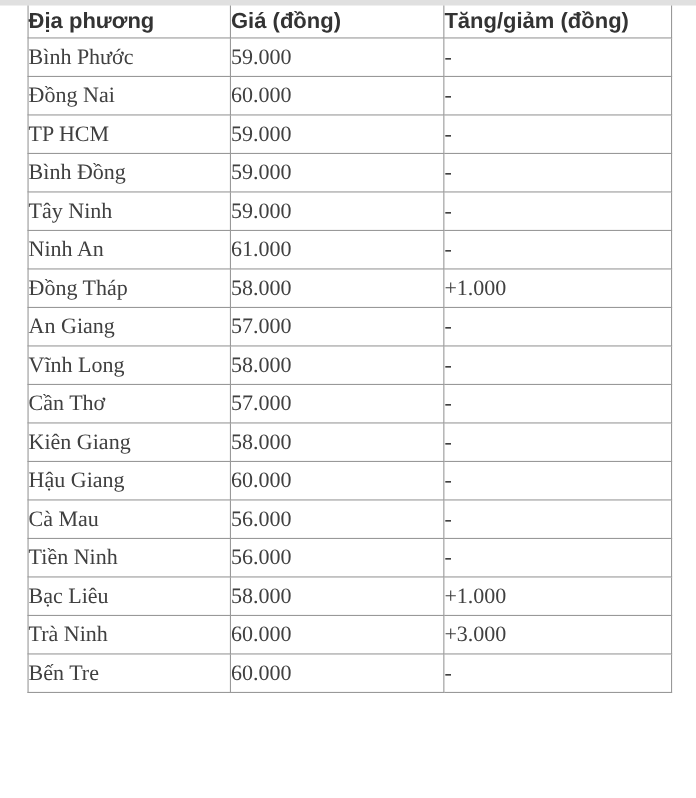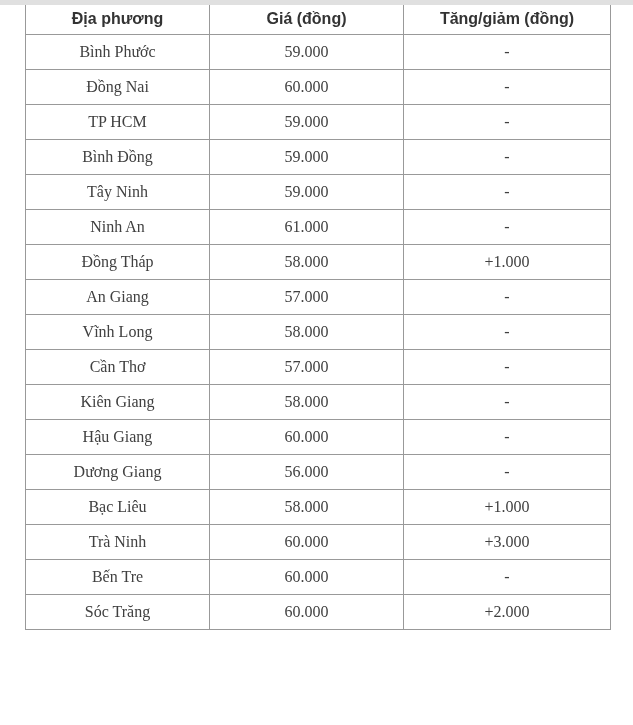--- a/index.html
+++ b/index.html
@@ -30,25 +30,25 @@
     table {
       border-collapse: collapse;
       table-layout: fixed;
       width: 585px;
     }
     col.c1 { width: 184px; }
     col.c2 { width: 194px; }
     col.c3 { width: 207px; }
     th, td {
       border: 1px solid #999999;
-      text-align: center;
+      text-align: left;
       vertical-align: middle;
       height: 35px;
       padding: 0;
-      font-size: 16px;
+      font-size: 20px;
       line-height: 18px;
       box-sizing: border-box;
     }
     th {
       font-weight: bold;
       color: #333333;
       border-top: none;
       height: 29px;
     }
     td { color: #404040; font-family: Liberation Serif, serif; }
@@ -127,39 +127,39 @@
           <td>Kiên Giang</td>
           <td>58.000</td>
           <td>-</td>
         </tr>
         <tr>
           <td>Hậu Giang</td>
           <td>60.000</td>
           <td>-</td>
         </tr>
         <tr>
-          <td>Dương Giang</td>
+          <td>Cà Mau</td>
+          <td>56.000</td>
+          <td>-</td>
+        </tr>
+        <tr>
+          <td>Tiền Ninh</td>
           <td>56.000</td>
           <td>-</td>
         </tr>
         <tr>
           <td>Bạc Liêu</td>
           <td>58.000</td>
           <td>+1.000</td>
         </tr>
         <tr>
           <td>Trà Ninh</td>
           <td>60.000</td>
           <td>+3.000</td>
         </tr>
         <tr>
           <td>Bến Tre</td>
           <td>60.000</td>
           <td>-</td>
         </tr>
-        <tr>
-          <td>Sóc Trăng</td>
-          <td>60.000</td>
-          <td>+2.000</td>
-        </tr>
       </tbody>
   </table>
 </div>
 
 </body></html>

